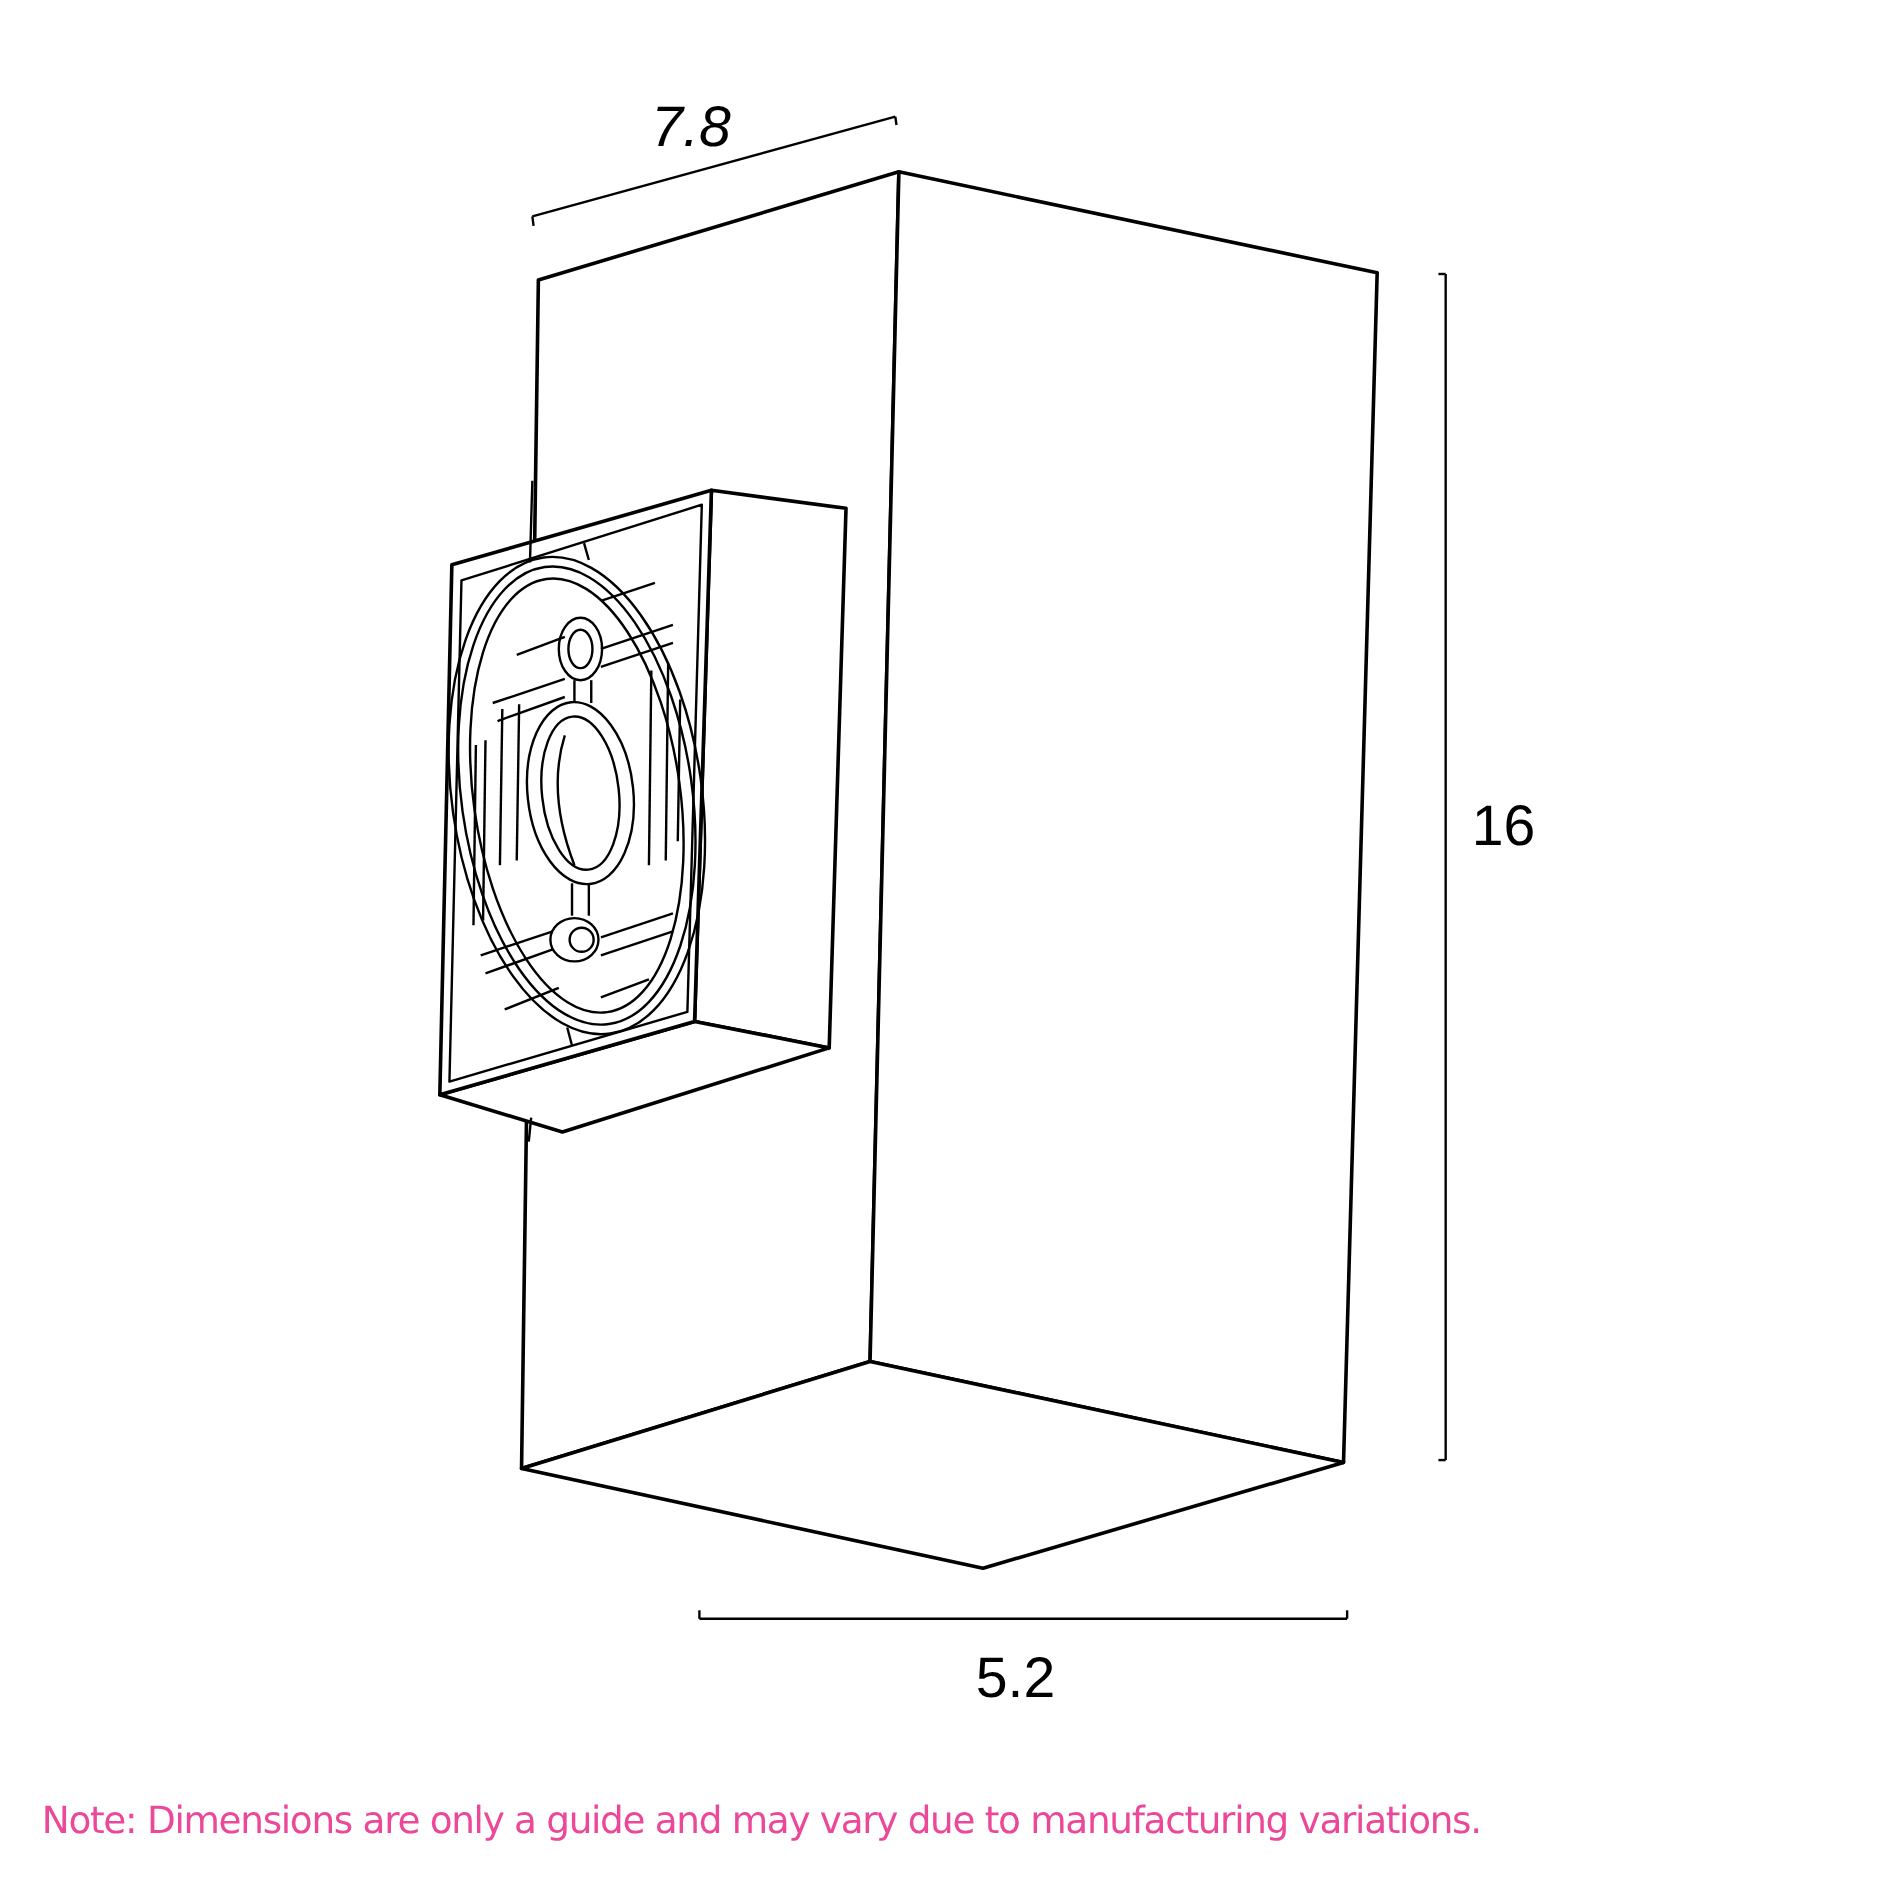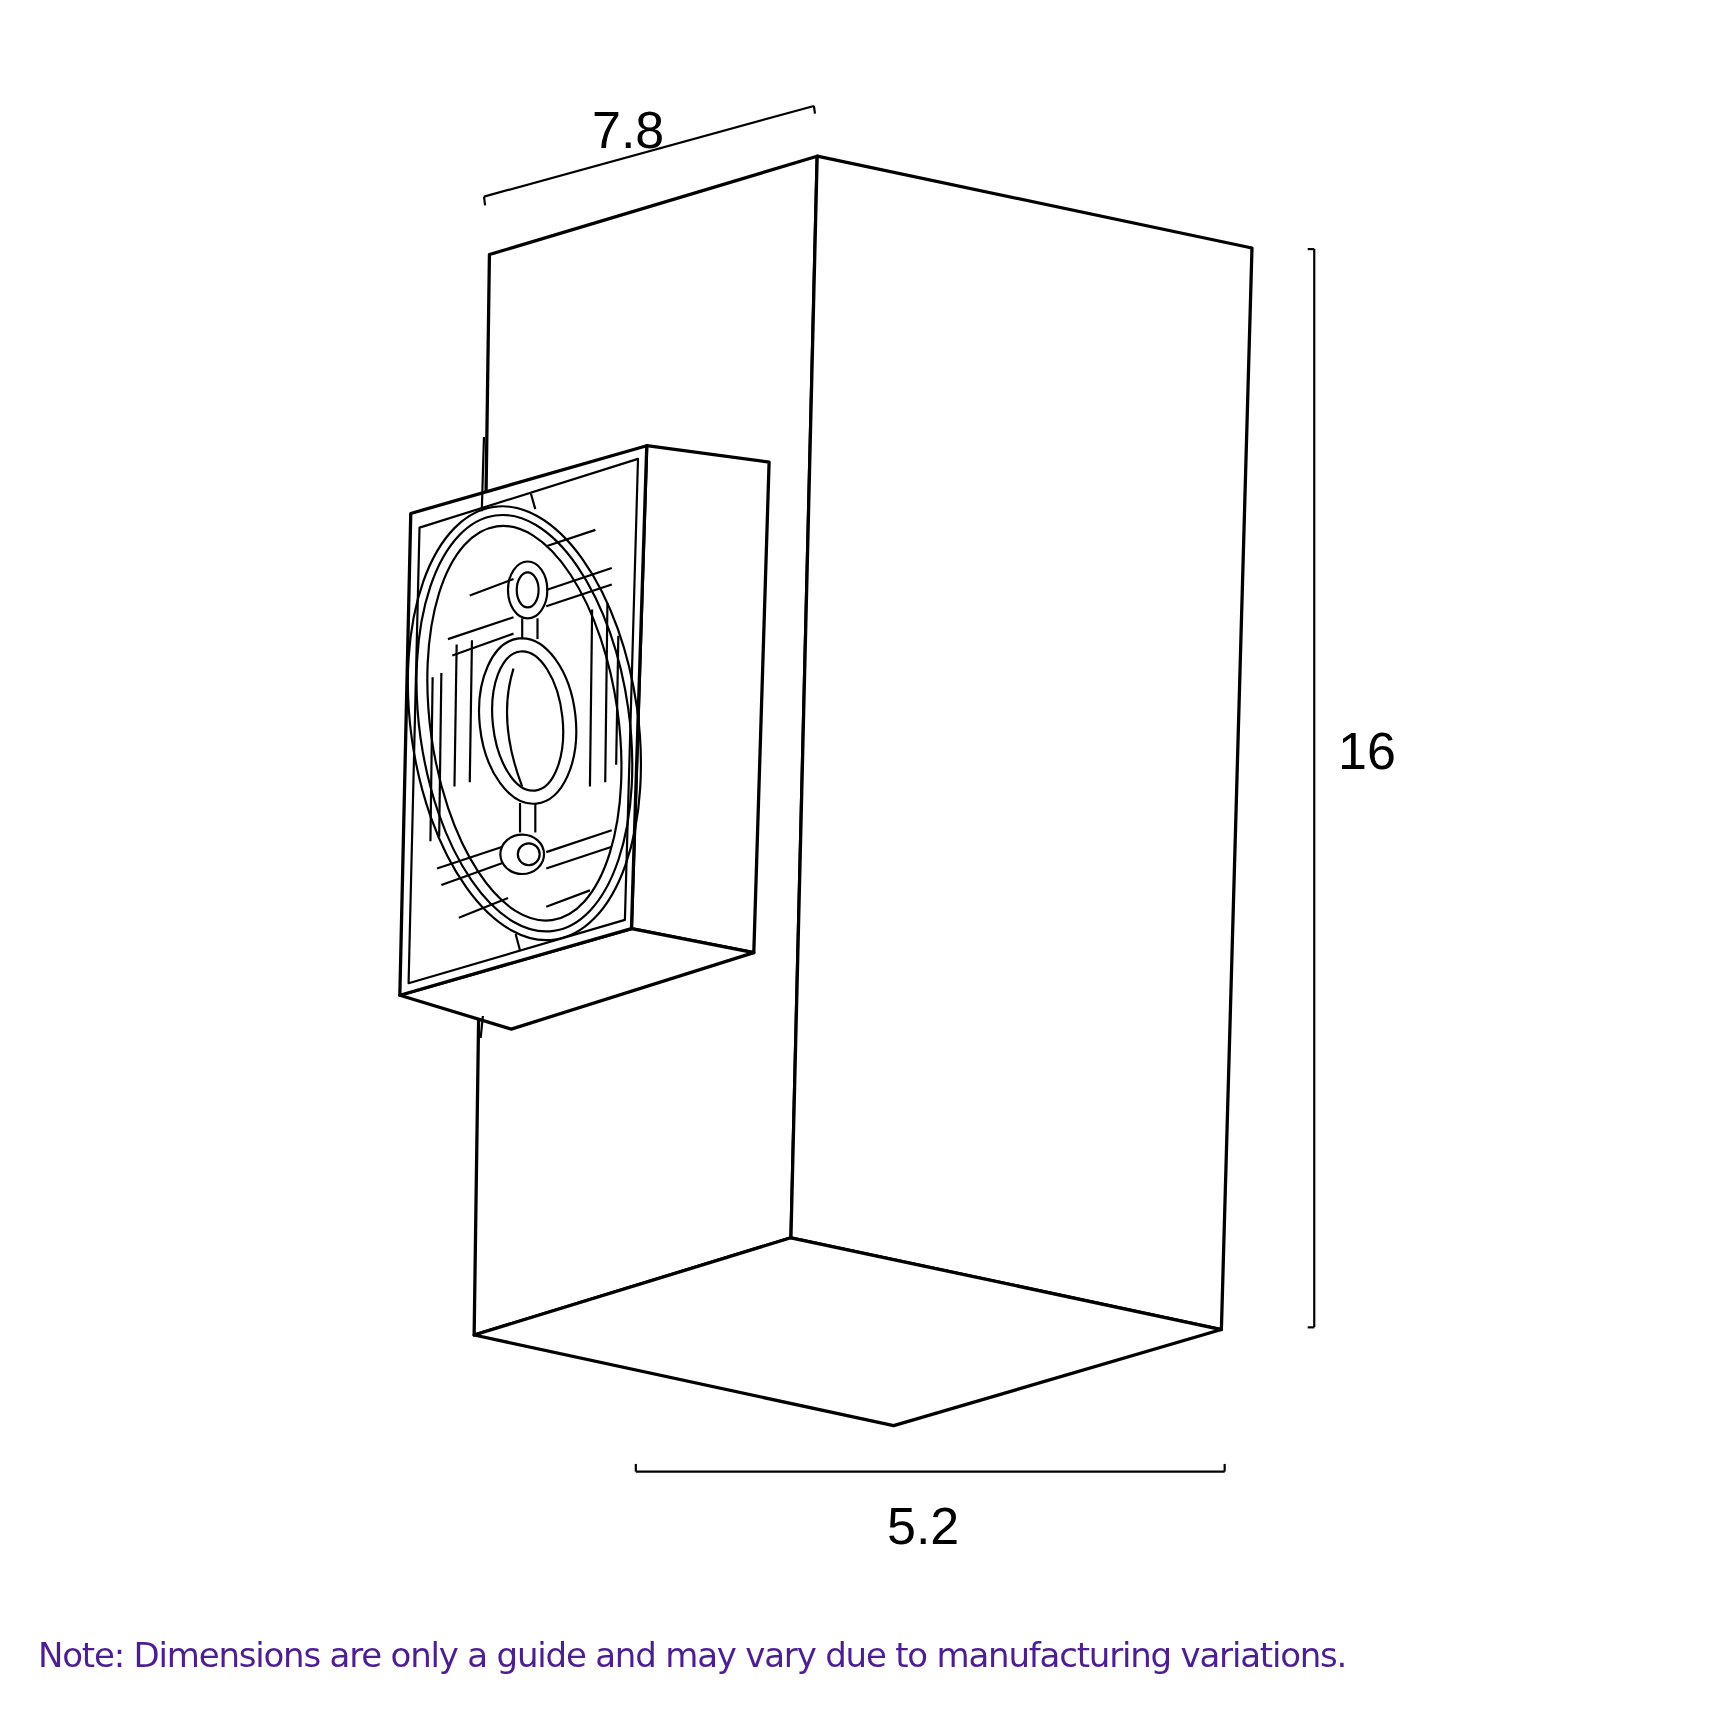--- a/index.html
+++ b/index.html
@@ -6,30 +6,30 @@
   body { width: 1713px; height: 1713px; position: relative; overflow: hidden; }
   #drawing { position: absolute; left: 0; top: 0; width: 1713px; height: 1713px; }
   .dim-label {
     position: absolute;
     font-family: "Liberation Sans", "DejaVu Sans", sans-serif;
     color: #000;
     font-size: 52px;
     line-height: 1;
     white-space: nowrap;
   }
-  #label-depth { left: 592px; top: 104px; }
+  #label-depth { left: 592px; top: 90px; font-style: italic; }
   #label-height { left: 1338px; top: 725px; text-align: center; }
   #label-width { left: 887px; top: 1500px; }
   #note {
     position: absolute;
     left: 38px; top: 1635px;
     font-family: "DejaVu Sans", "Liberation Sans", sans-serif;
     font-size: 34px;
     letter-spacing: -1.2px;
-    color: #4c1d95;
+    color: #ec4899;
     white-space: nowrap;
   }
   svg .thin { fill: none; stroke: #000; stroke-width: 2; stroke-linejoin: round; }
   svg .dimline { fill: none; stroke: #000; stroke-width: 2; }
   svg .face { fill: #ffffff; stroke: #000; stroke-width: 3; stroke-linejoin: round; }
 </style>
 </head>
 <body>
 
 <svg id="drawing" viewBox="0 0 1568 1568" preserveAspectRatio="none" xmlns="http://www.w3.org/2000/svg">

